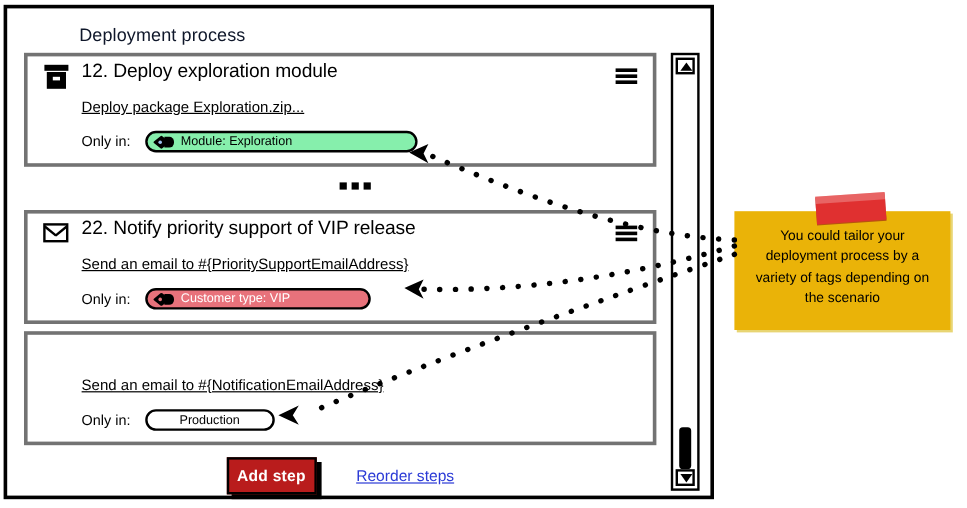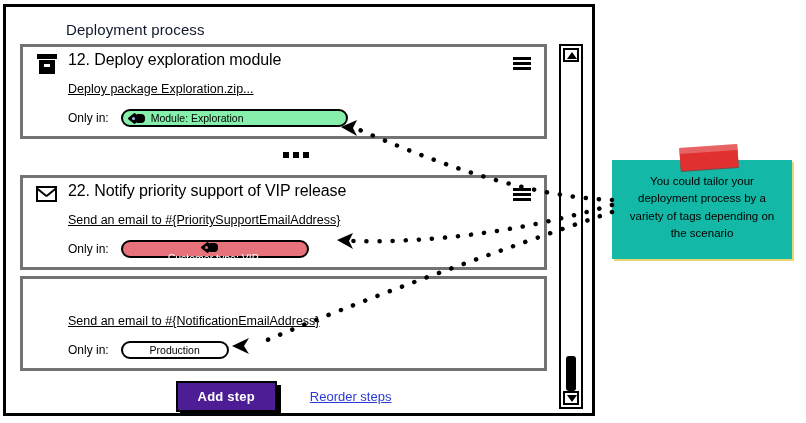--- a/index.html
+++ b/index.html
@@ -180,21 +180,21 @@
     height: 18px;
     padding: 0 10px 0 7px;
     border: 2px solid #000;
     border-radius: 11px;
     box-sizing: border-box;
     font-size: 10.5px;
     white-space: nowrap;
     cursor: pointer;
   }
   .tag-pill.blue  { background: #86efac; color: #000; width: 227px; }
-  .tag-pill.red   { background: #e8727b; color: #fff; width: 188px; flex-direction: column; }
+  .tag-pill.red   { background: #e8727b; color: #fff; width: 188px; }
   .tag-pill.plain { background: #fff;    color: #000; width: 108px; justify-content: center; padding: 0 8px; }
 
   .tag-glyph {
     position: relative;
     width: 15px;
     height: 11px;
     margin-right: 6px;
     flex: 0 0 auto;
   }
   .tag-glyph::before {
@@ -246,27 +246,27 @@
     position: absolute;
     left: 0;
     top: 337px;
     width: 527px;
     display: flex;
     align-items: center;
     justify-content: center;
     gap: 33px;
   }
   #add-step-button {
-    background: #4c1d95;
+    background: #b91c1c;
     color: #fff;
     font-size: 13px;
     font-weight: bold;
     border: 2px solid #000;
     box-shadow: 4px 4px 0 #000;
-    padding: 6px 20px;
+    padding: 6px 7px;
     cursor: pointer;
     letter-spacing: 0.2px;
   }
   #reorder-steps-link {
     color: #2b3ad6;
     font-size: 13px;
     text-decoration: underline;
     cursor: pointer;
   }
 
@@ -310,24 +310,24 @@
     height: 35px;
     background: #000;
     border-radius: 3px;
     cursor: grab;
   }
 
   
   #sticky-note {
     position: absolute;
     left: 612px;
-    top: 160px;
+    top: 176px;
     width: 180px;
     height: 99px;
-    background: #14b8a6;
+    background: #eab308;
     box-shadow: 2px 2px 0 rgba(220,190,40,0.65);
   }
   #sticky-note-text {
     position: absolute;
     left: 10px;
     top: 13px;
     width: 160px;
     text-align: center;
     font-size: 11.5px;
     line-height: 1.5;

